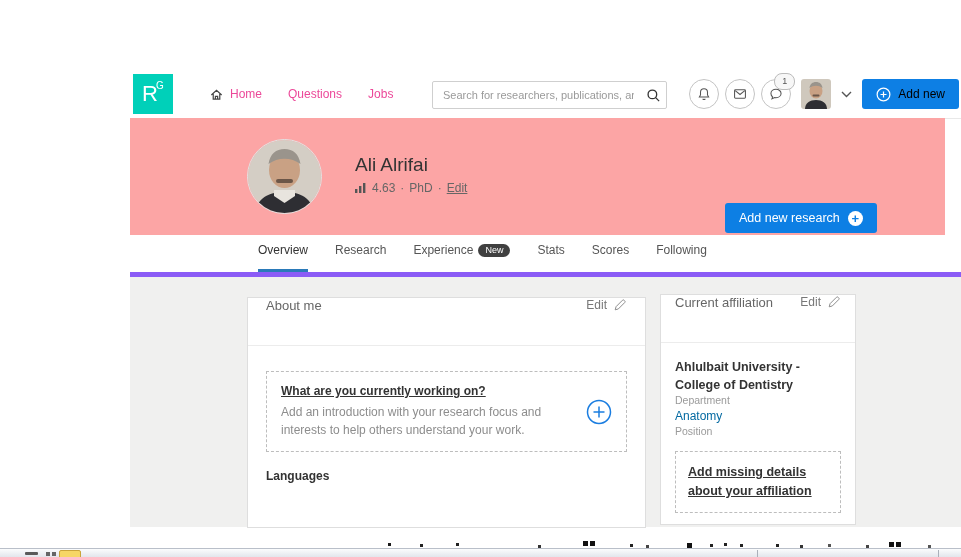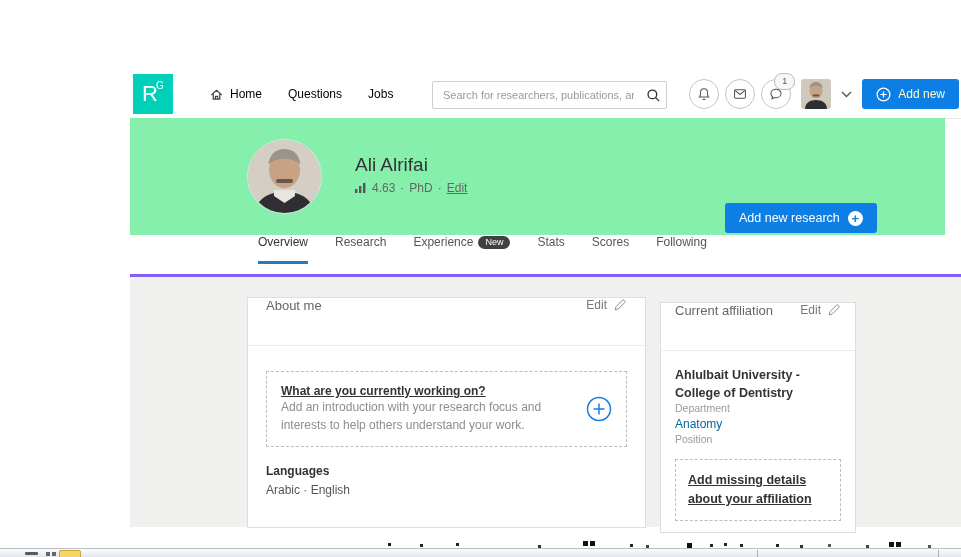--- a/index.html
+++ b/index.html
@@ -5,60 +5,60 @@
   html,body{margin:0;padding:0;}
   body{width:961px;height:557px;background:#fff;font-family:"Liberation Sans","DejaVu Sans",sans-serif;overflow:hidden;position:relative;}
   .page{position:absolute;inset:0;overflow:hidden;}
 
   
   .topnav{position:absolute;left:130px;top:70px;right:0;height:48px;background:#fff;border-bottom:1px solid #e8e8e8;display:flex;align-items:center;}
   .rg-logo{width:40px;height:40px;background:#00d0b9;color:#fff;margin-left:3px;position:relative;flex:0 0 auto;cursor:pointer;}
   .rg-logo .r{position:absolute;left:9px;top:7px;font-size:22px;font-weight:400;}
   .rg-logo .g{position:absolute;left:23px;top:6px;font-size:10px;font-weight:400;}
   .nav-items{display:flex;align-items:center;gap:26px;margin-left:36px;}
-  .nav-item{display:flex;align-items:center;gap:6px;font-size:12px;color:#000000;cursor:pointer;white-space:nowrap;}
+  .nav-item{display:flex;align-items:center;gap:6px;font-size:12px;color:#ec4899;cursor:pointer;white-space:nowrap;}
   .search-wrap{position:absolute;left:302px;top:11px;width:233px;height:26px;border:1px solid #cfcfcf;border-radius:2px;background:#fff;display:flex;align-items:center;}
   .search-wrap input{flex:1;border:0;outline:none;font-size:11px;color:#444;padding:0 6px 0 10px;background:transparent;font-family:inherit;}
   .search-wrap input::placeholder{color:#9a9a9a;}
   .search-btn{width:26px;height:24px;display:flex;align-items:center;justify-content:center;cursor:pointer;}
   .nav-right{position:absolute;right:2px;top:0;height:48px;display:flex;align-items:center;gap:6px;}
   .circle-btn{width:28px;height:28px;border:1px solid #c4c4c4;border-radius:50%;background:#fff;display:flex;align-items:center;justify-content:center;position:relative;cursor:pointer;flex:0 0 auto;}
   .badge{position:absolute;top:-7px;right:-5px;min-width:15px;height:15px;border-radius:8px;background:#f7f7f7;border:1px solid #bbb;color:#555;font-size:9px;line-height:15px;text-align:center;padding:0 2px;}
   .nav-avatar{width:30px;height:30px;border-radius:3px;overflow:hidden;margin-left:4px;cursor:pointer;flex:0 0 auto;}
   .chev{margin:0 4px;cursor:pointer;display:flex;}
-  .addnew-btn{height:30px;background:#0d7fe4;border-radius:3px;color:#fef9c3;font-size:12px;display:flex;align-items:center;gap:7px;padding:0 14px;cursor:pointer;white-space:nowrap;}
-
-  
-  .profile{position:absolute;left:130px;top:118px;right:16px;height:117px;background:#86efac;text-align:right;}
+  .addnew-btn{height:30px;background:#0d7fe4;border-radius:3px;color:#000000;font-size:12px;display:flex;align-items:center;gap:7px;padding:0 14px;cursor:pointer;white-space:nowrap;}
+
+  
+  .profile{position:absolute;left:130px;top:118px;right:16px;height:117px;background:#fca5a5;text-align:right;}
   .profile-avatar{position:absolute;left:117px;top:21px;width:73px;height:73px;border-radius:50%;overflow:hidden;border:1px solid #e3e3e3;}
   .profile-name{position:absolute;left:225px;top:36px;font-size:19px;color:#333;font-weight:500;}
   .profile-meta{position:absolute;left:225px;top:63px;display:flex;align-items:center;gap:5px;font-size:12px;color:#666;}
   .profile-meta .edit-link{color:#666;text-decoration:underline;cursor:pointer;}
   .add-research-btn{position:absolute;left:595px;top:45px;height:30px;background:#0d7fe4;border-radius:3px;color:#fff;font-size:12.5px;display:flex;align-items:center;gap:8px;padding:0 14px;cursor:pointer;white-space:nowrap;margin-top:40px;}
   .disc-plus{width:15px;height:15px;border-radius:50%;background:#fff;display:flex;align-items:center;justify-content:center;color:#0d7fe4;font-size:13px;font-weight:bold;line-height:1;}
 
   
-  .tabs{position:absolute;left:130px;top:235px;right:0;height:42px;background:#fff;border-bottom:3px solid #8b5cf6;display:flex;align-items:flex-start;padding-left:128px;gap:27px;box-sizing:border-box;}
+  .tabs{position:absolute;left:130px;top:235px;right:0;height:42px;background:#fff;border-bottom:5px solid #8b5cf6;display:flex;align-items:flex-end;padding-left:128px;gap:27px;box-sizing:border-box;}
   .tab{font-size:12px;color:#555;padding-bottom:15px;cursor:pointer;display:flex;align-items:center;gap:5px;white-space:nowrap;}
   .tab.active{color:#333;border-bottom:3px solid #2a7ab9;padding-bottom:12px;}
   .new-badge{background:#404040;color:#fff;font-size:9px;border-radius:8px;padding:2px 7px;line-height:1;}
 
   
   .content-bg{position:absolute;left:130px;top:277px;right:0;height:250px;background:#f0f0ef;}
   .card{position:absolute;background:#fff;border:1px solid #dedede;box-sizing:border-box;overflow:hidden;}
   .card-header{height:47px;display:flex;align-items:flex-start;justify-content:space-between;padding:0 18px;border-bottom:1px solid #ececec;}
   .card-title{font-size:13px;color:#666;}
   .edit-action{display:flex;align-items:center;gap:6px;font-size:12px;color:#777;cursor:pointer;}
   .about-card{left:247px;top:297px;width:399px;height:231px;}
-  .aff-card{left:660px;top:302px;width:196px;height:231px;}
+  .aff-card{left:660px;top:294px;width:196px;height:231px;}
   .card-body{padding:15px 18px;}
   .section-label{font-size:12px;font-weight:bold;color:#333;}
   .dashed-box{border:1px dashed #bdbdbd;margin-top:10px;padding:12px 14px;display:flex;align-items:center;gap:14px;}
   .prompt-title{font-size:12px;font-weight:bold;color:#333;text-decoration:underline;cursor:pointer;}
-  .prompt-body{font-size:12px;color:#8d8d8d;line-height:1.5;}
+  .prompt-body{font-size:12px;color:#8d8d8d;line-height:1.5;margin-top:5px;}
   .plus-circle{flex:0 0 auto;cursor:pointer;}
   .value-text{font-size:12px;color:#555;margin-top:5px;}
   .aff-inst{font-size:12.5px;font-weight:bold;color:#333;line-height:1.45;}
   .mini-label{font-size:10.5px;color:#9a9a9a;}
   .mini-value{font-size:12px;color:#0369a1;margin-top:2px;line-height:1.4;}
   .aff-dashed{border:1px dashed #bdbdbd;margin-top:14px;padding:11px 12px;position:relative;}
   .aff-dashed .prompt-title{font-size:12.5px;line-height:1.5;display:block;}
 
   
   .text-tips{position:absolute;left:388px;top:543px;width:3px;height:3px;background:#1a1a1a;
@@ -233,21 +233,20 @@
           <div class="prompt-body" style="max-width:300px;">Add an introduction with your research focus and interests to help others understand your work.</div>
         </div>
         <div class="plus-circle">
           <svg width="26" height="26" viewBox="0 0 26 26">
               <circle cx="13" cy="13" r="11.5" fill="none" stroke="#1a7de0" stroke-width="1.5"></circle>
               <path d="M13 7.5v11M7.5 13h11" stroke="#1a7de0" stroke-width="1.5"></path>
             </svg>
         </div>
       </div>
       <div class="section-label" style="margin-top:17px;">Languages</div>
-      <div class="value-text">Arabic · English</div>
 
     </div>
   </div>
 
   <div class="card aff-card">
     <div class="card-header" style="padding:0 14px;">
       <span class="card-title">Current affiliation</span>
       <span class="edit-action">
         <span>Edit</span>
         <span>

